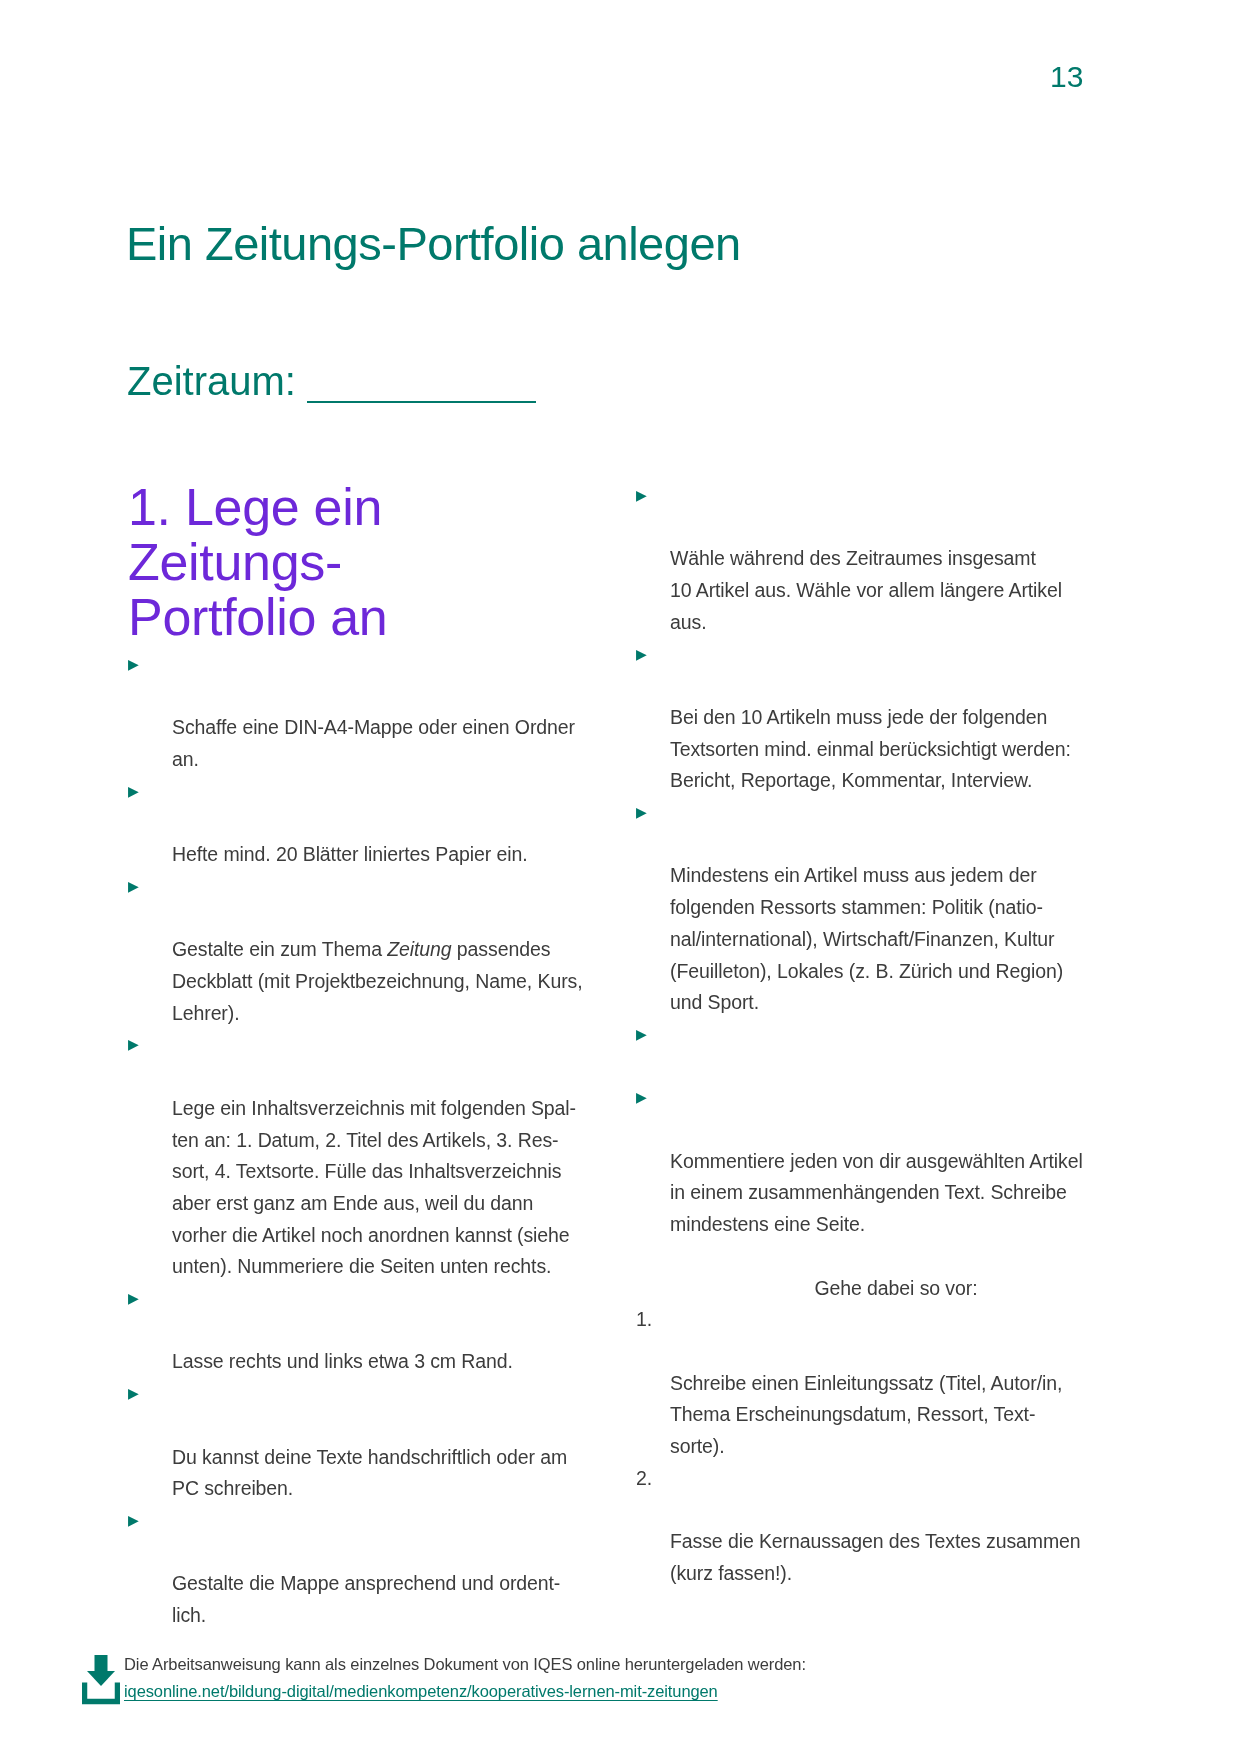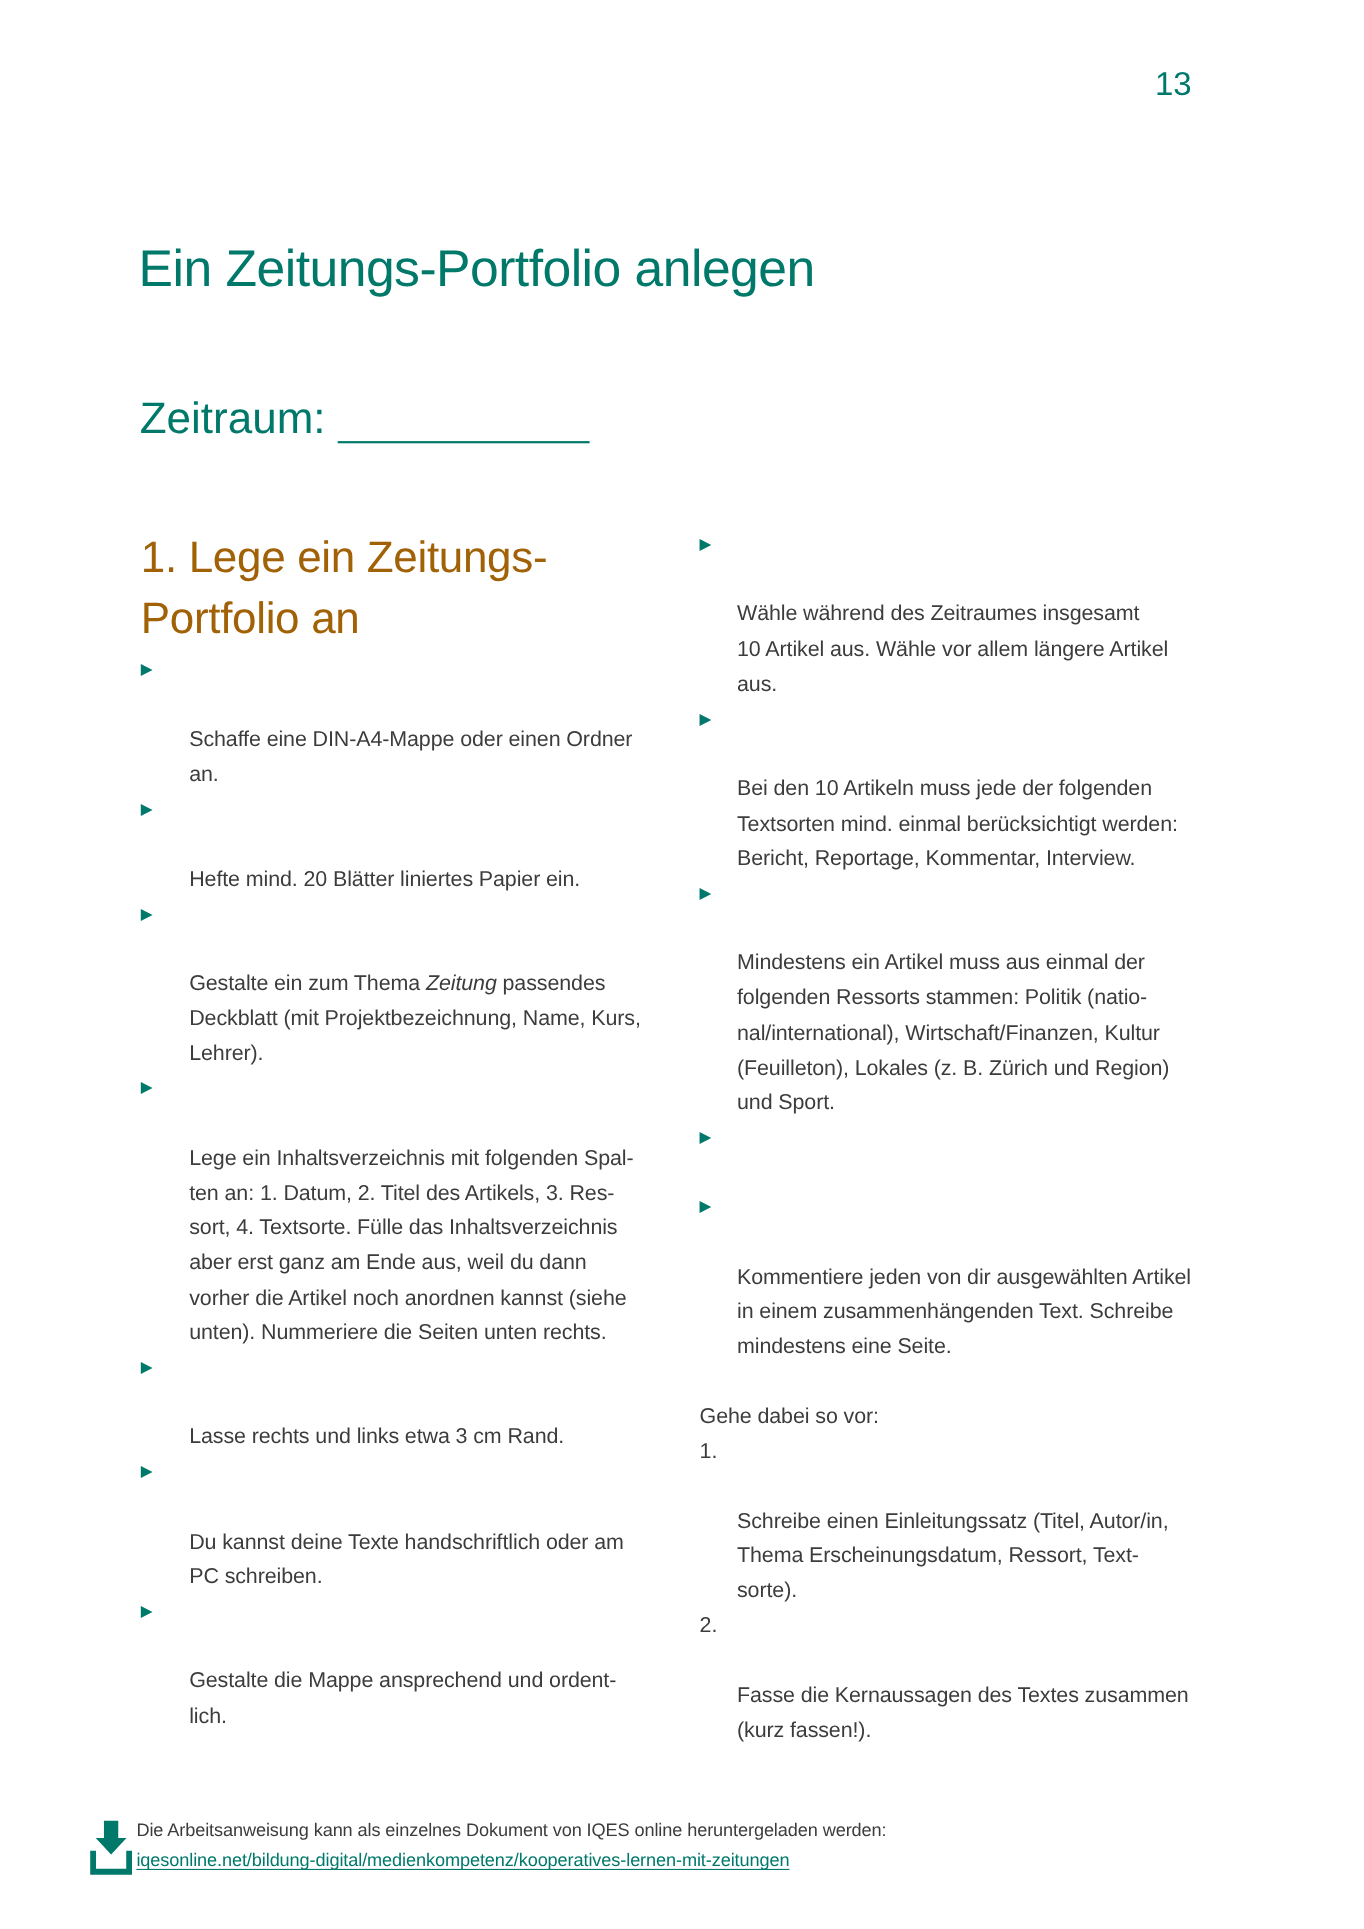--- a/index.html
+++ b/index.html
@@ -31,38 +31,38 @@
     position: absolute; left: 307px; top: 401px;
     width: 229px; height: 2px; background: #00796b;
   }
 
   .col { position: absolute; top: 480px; }
   .col-left  { left: 128px; width: 480px; }
   .col-right { left: 636px; width: 520px; }
 
   .col h2 {
     margin: 0 0 4px 0;
-    font-size: 40px; line-height: 55px; font-weight: 400;
-    letter-spacing: -0.3px; color: #a16207; white-space: pre-line;
+    font-size: 52px; line-height: 55px; font-weight: 400;
+    letter-spacing: -0.3px; color: #6d28d9; white-space: pre-line;
   }
 
   .body-text, .bullet-item, .step-item, .intro {
     font-size: 19.5px; line-height: 31.7px; color: #3c3c3c;
     letter-spacing: -0.1px; white-space: pre-line;
   }
 
   .bullet-item { position: relative; padding-left: 44px; }
   .col-right .bullet-item { padding-left: 34px; }
   .bullet-marker {
     position: absolute; left: 0; top: 0;
     font-size: 14px; line-height: 31.7px; color: #00796b;
     font-family: "DejaVu Sans", sans-serif;
   }
 
-  .intro { margin-top: 31.7px; }
+  .intro { margin-top: 31.7px; text-align: center; }
 
   .step-item { position: relative; padding-left: 34px; }
   .step-marker {
     position: absolute; left: 0; top: 0;
     font-size: 19.5px; line-height: 31.7px; color: #3c3c3c;
   }
 
   .italic { font-style: italic; }
 
   .footer {
@@ -155,21 +155,21 @@
 
         <div class="bullet-item">
           <span class="bullet-marker">▶</span>
           <span class="bullet-text"><span>Bei den 10 Artikeln muss jede der folgenden
 Textsorten mind. einmal berücksichtigt werden:
 Bericht, Reportage, Kommentar, Interview.</span></span>
         </div>
 
         <div class="bullet-item">
           <span class="bullet-marker">▶</span>
-          <span class="bullet-text"><span>Mindestens ein Artikel muss aus einmal der
+          <span class="bullet-text"><span>Mindestens ein Artikel muss aus jedem der
 folgenden Ressorts stammen: Politik (natio-
 nal/international), Wirtschaft/Finanzen, Kultur
 (Feuilleton), Lokales (z. B. Zürich und Region)
 und Sport.</span></span>
         </div>
 
         <div class="bullet-item">
           <span class="bullet-marker">▶</span>
         </div>
 

